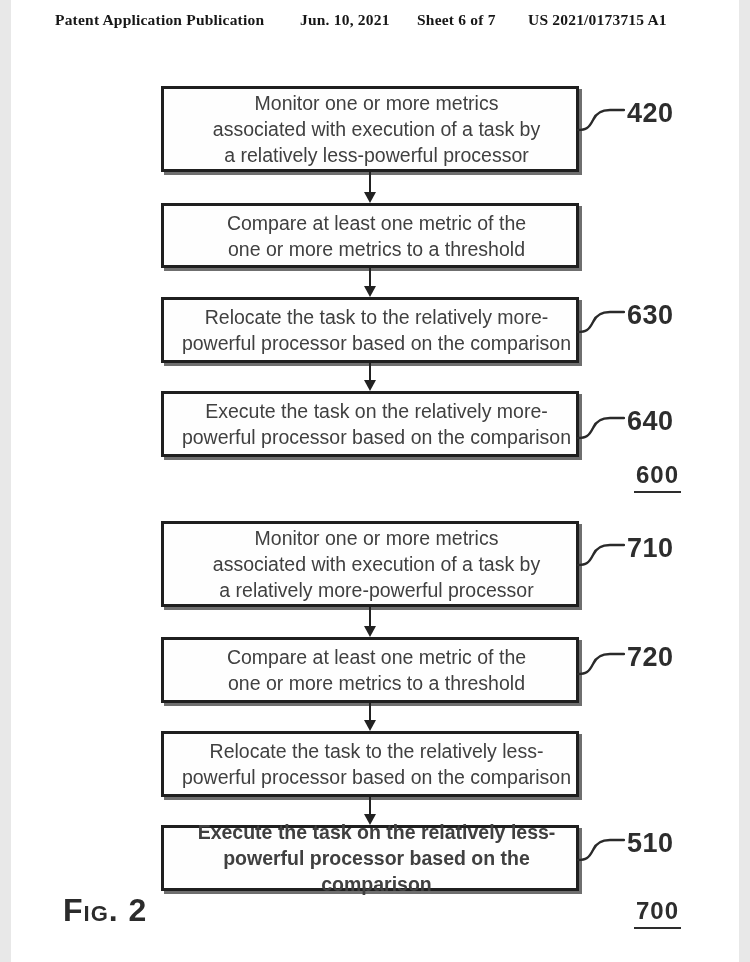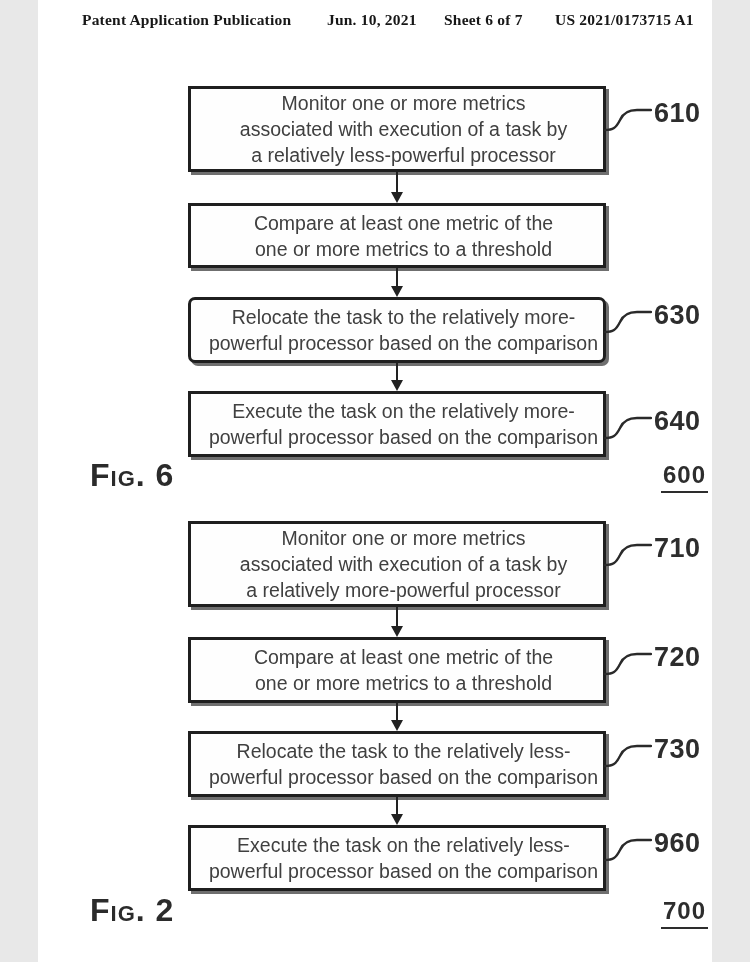--- a/index.html
+++ b/index.html
@@ -1,19 +1,19 @@
 <!DOCTYPE html>
 <html><head>
 <meta charset="utf-8">
 <style>
   * { margin: 0; padding: 0; box-sizing: border-box; }
   html, body { background: #e8e8e8; }
   .page {
     position: relative;
-    width: 674px;
+    width: 728px;
     height: 962px;
     margin: 0 auto;
     background: #ffffff;
     font-family: "Liberation Sans", sans-serif;
     color: #3d3d3d;
     overflow: hidden;
   }
   
   .hdr-text {
     position: absolute;
@@ -46,27 +46,27 @@
   }
   .flow-box .box-text {
     font-size: 19.5px;
     line-height: 26px;
     color: #404040;
     white-space: pre-line;
   }
   
   .f6-b1 { top:  86px; height: 86px; }
   .f6-b2 { top: 203px; height: 65px; }
-  .f6-b3 { top: 297px; height: 66px; border-radius: 7px; }
+  .f6-b3 { top: 297px; height: 66px; }
   .f6-b4 { top: 391px; height: 66px; }
   
   .f7-b1 { top: 521px; height: 86px; }
   .f7-b2 { top: 637px; height: 66px; }
   .f7-b3 { top: 731px; height: 66px; }
-  .f7-b4 { top: 825px; height: 66px; }
+  .f7-b4 { top: 825px; height: 66px; font-weight: bold; }
 
   
   .arrow { position: absolute; left: 352px; width: 14px; }
   .f6-a1 { top: 172px; height: 31px; }
   .f6-a2 { top: 268px; height: 29px; }
   .f6-a3 { top: 363px; height: 28px; }
   .f7-a1 { top: 607px; height: 30px; }
   .f7-a2 { top: 703px; height: 28px; }
   .f7-a3 { top: 797px; height: 28px; }
   .arrow-line {
@@ -152,36 +152,35 @@
   </div>
   <div class="flow-box f6-b4">
     <div class="box-text">Execute the task on the relatively more-
 powerful processor based on the comparison</div>
   </div>
 
   <div class="callout c610">
     <svg width="48" height="26" viewBox="0 0 48 26">
       <path d="M1,23 C9,23 12,21 16,13 C19,6 25,3 33,3 L47,3" fill="none" stroke="#2a2a2a" stroke-width="2.4" stroke-linecap="round"></path>
     </svg>
-    <span class="ref">610</span>
+    <span class="ref">420</span>
   </div>
   <div class="callout c630">
     <svg width="48" height="26" viewBox="0 0 48 26">
       <path d="M1,23 C9,23 12,21 16,13 C19,6 25,3 33,3 L47,3" fill="none" stroke="#2a2a2a" stroke-width="2.4" stroke-linecap="round"></path>
     </svg>
     <span class="ref">630</span>
   </div>
   <div class="callout c640">
     <svg width="48" height="26" viewBox="0 0 48 26">
       <path d="M1,23 C9,23 12,21 16,13 C19,6 25,3 33,3 L47,3" fill="none" stroke="#2a2a2a" stroke-width="2.4" stroke-linecap="round"></path>
     </svg>
     <span class="ref">640</span>
   </div>
 
-  <div class="fig-label fig6-label">Fig. 6</div>
   <div class="fig-num   fig6-num">600</div>
 
   <div class="flow-box f7-b1">
     <div class="box-text">Monitor one or more metrics
 associated with execution of a task by
 a relatively more-powerful processor</div>
   </div>
   <div class="arrow f7-a1">
     <div class="arrow-line"></div>
       <div class="arrow-head"></div>
@@ -212,29 +211,23 @@
       <path d="M1,23 C9,23 12,21 16,13 C19,6 25,3 33,3 L47,3" fill="none" stroke="#2a2a2a" stroke-width="2.4" stroke-linecap="round"></path>
     </svg>
     <span class="ref">710</span>
   </div>
   <div class="callout c720">
     <svg width="48" height="26" viewBox="0 0 48 26">
       <path d="M1,23 C9,23 12,21 16,13 C19,6 25,3 33,3 L47,3" fill="none" stroke="#2a2a2a" stroke-width="2.4" stroke-linecap="round"></path>
     </svg>
     <span class="ref">720</span>
   </div>
-  <div class="callout c730">
-    <svg width="48" height="26" viewBox="0 0 48 26">
-      <path d="M1,23 C9,23 12,21 16,13 C19,6 25,3 33,3 L47,3" fill="none" stroke="#2a2a2a" stroke-width="2.4" stroke-linecap="round"></path>
-    </svg>
-    <span class="ref">730</span>
-  </div>
   <div class="callout c740">
     <svg width="48" height="26" viewBox="0 0 48 26">
       <path d="M1,23 C9,23 12,21 16,13 C19,6 25,3 33,3 L47,3" fill="none" stroke="#2a2a2a" stroke-width="2.4" stroke-linecap="round"></path>
     </svg>
-    <span class="ref">960</span>
+    <span class="ref">510</span>
   </div>
 
   <div class="fig-label fig7-label">Fig. 2</div>
   <div class="fig-num   fig7-num">700</div>
 
 </div>
 
 </body></html>

